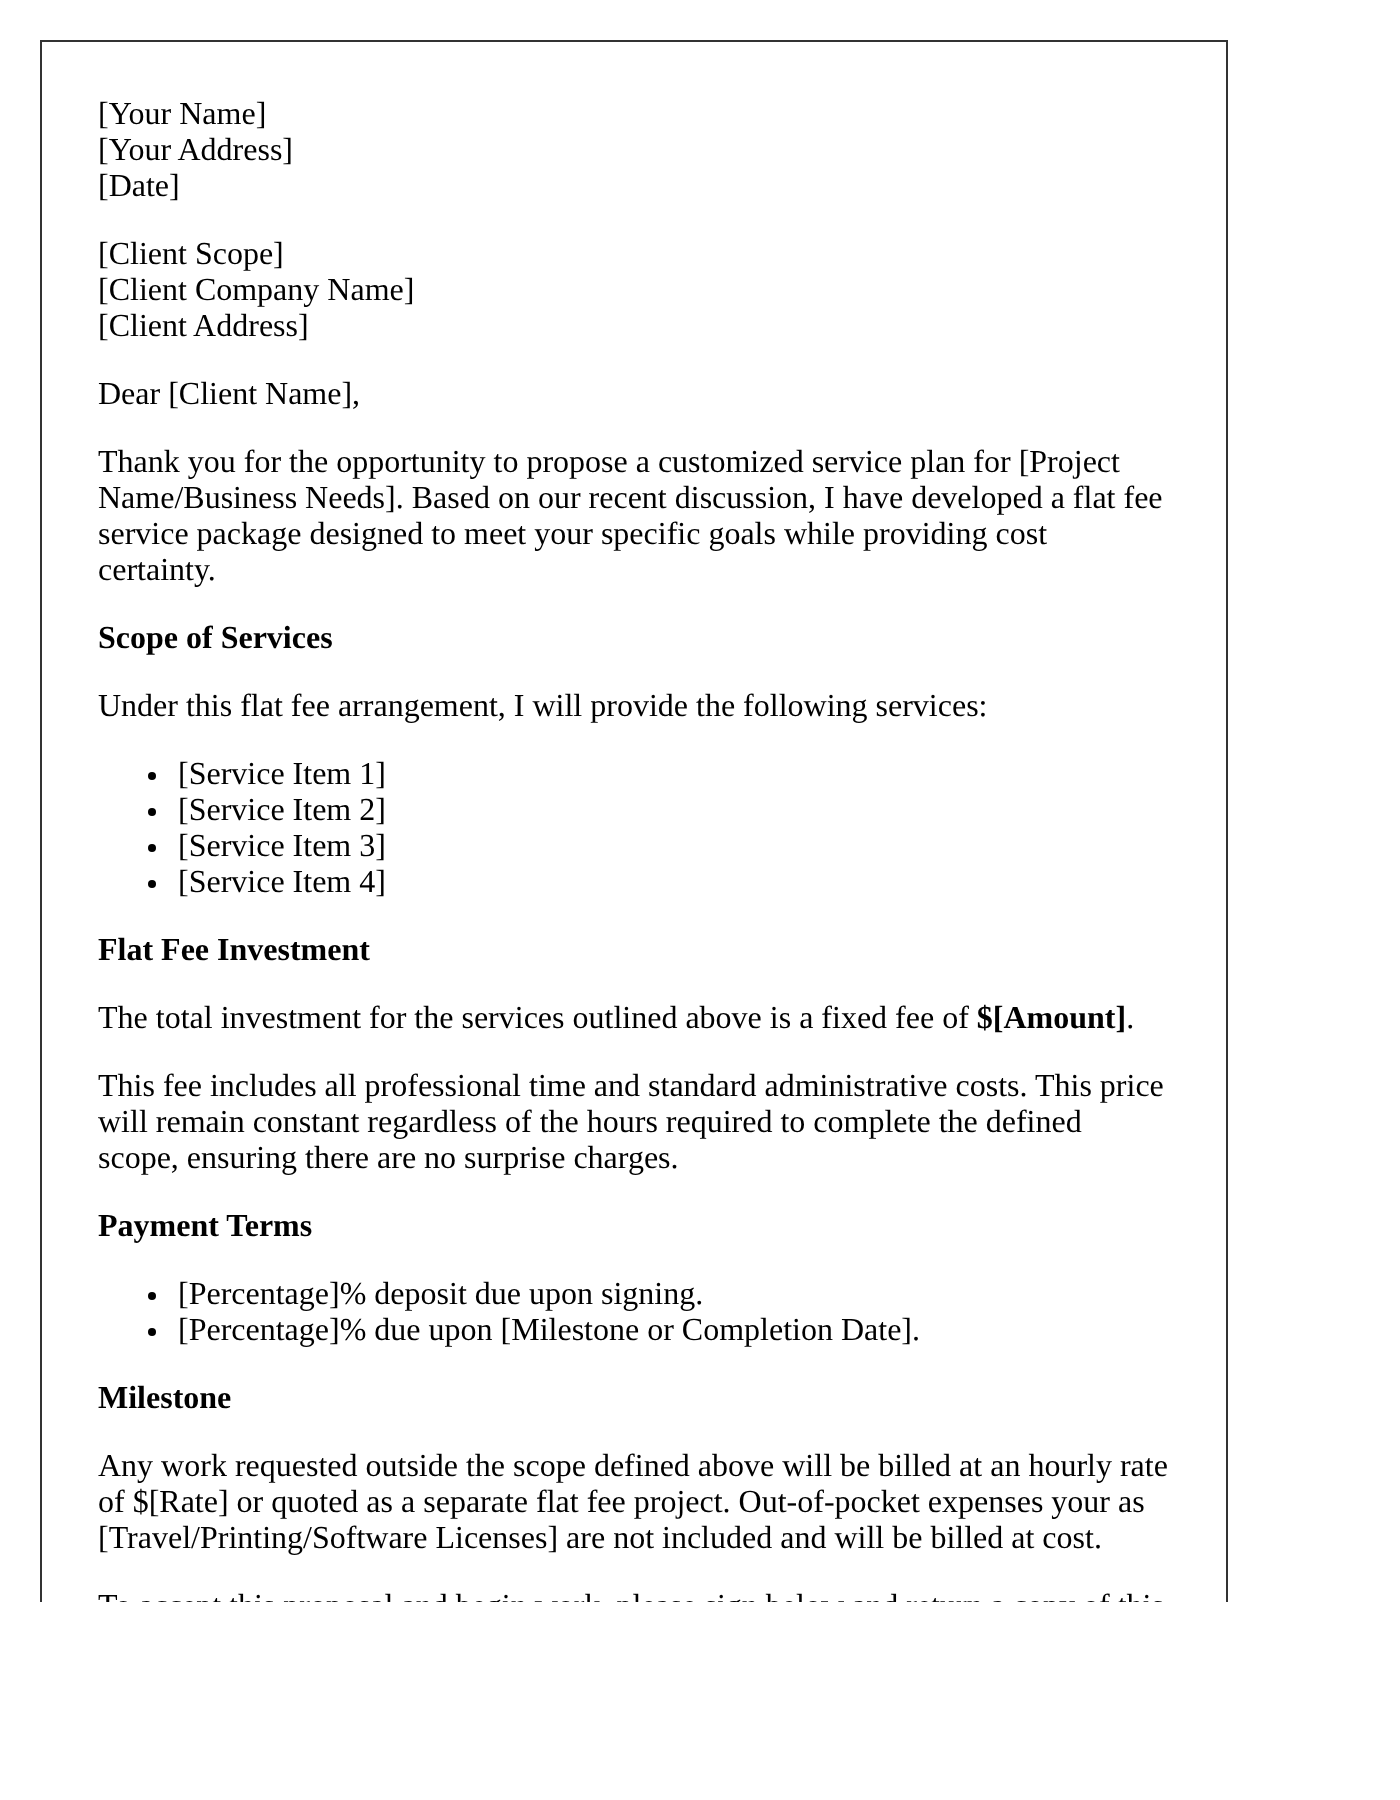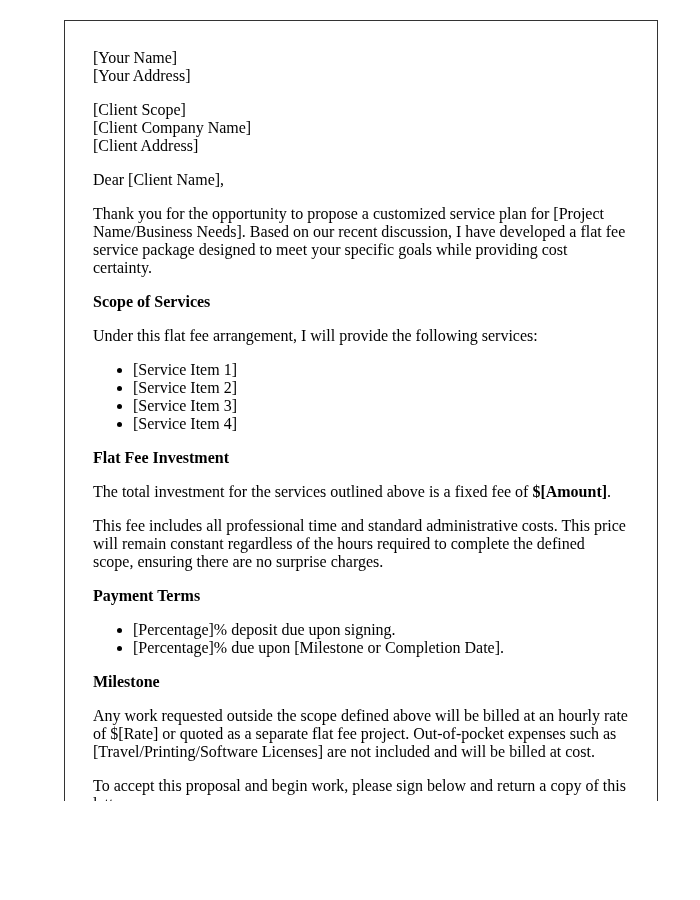--- a/index.html
+++ b/index.html
@@ -24,21 +24,20 @@
       width: 641px;
       height: 781px;
       overflow: hidden;
     }
     .letter {
       box-sizing: border-box;
       width: 594px;
       border: 1px solid #333333;
       padding: 20px 28px 28px 28px;
       background: #ffffff;
-      margin-left: 44px;
     }
     .letter p {
       margin: 16px 0;
     }
     .letter p:first-child {
       margin-top: 8px;
     }
     .block-lines span {
       display: block;
     }
@@ -58,20 +57,21 @@
   </style>
 </head>
 <body>
 
 <div class="viewport">
   <div class="letter">
 
     <p class="block-lines">
       <span>[Your Name]</span>
       <span>[Your Address]</span>
+      <span>[Date]</span>
     </p>
 
     <p class="block-lines">
       <span>[Client Scope]</span>
       <span>[Client Company Name]</span>
       <span>[Client Address]</span>
     </p>
 
     <p>Dear [Client Name],</p>
 
@@ -96,18 +96,18 @@
 
     <p class="section-heading">Payment Terms</p>
 
     <ul>
       <li>[Percentage]% deposit due upon signing.</li>
       <li>[Percentage]% due upon [Milestone or Completion Date].</li>
     </ul>
 
     <p class="section-heading">Milestone</p>
 
-    <p>Any work requested outside the scope defined above will be billed at an hourly rate of $[Rate] or quoted as a separate flat fee project. Out-of-pocket expenses such as [Travel/Printing/Software Licenses] are not included and will be billed at cost.</p>
+    <p>Any work requested outside the scope defined above will be billed at an hourly rate of $[Rate] or quoted as a separate flat fee project. Out-of-pocket expenses your as [Travel/Printing/Software Licenses] are not included and will be billed at cost.</p>
 
     <p>To accept this proposal and begin work, please sign below and return a copy of this letter.</p>
 
   </div>
 </div>
 
 </body></html>

